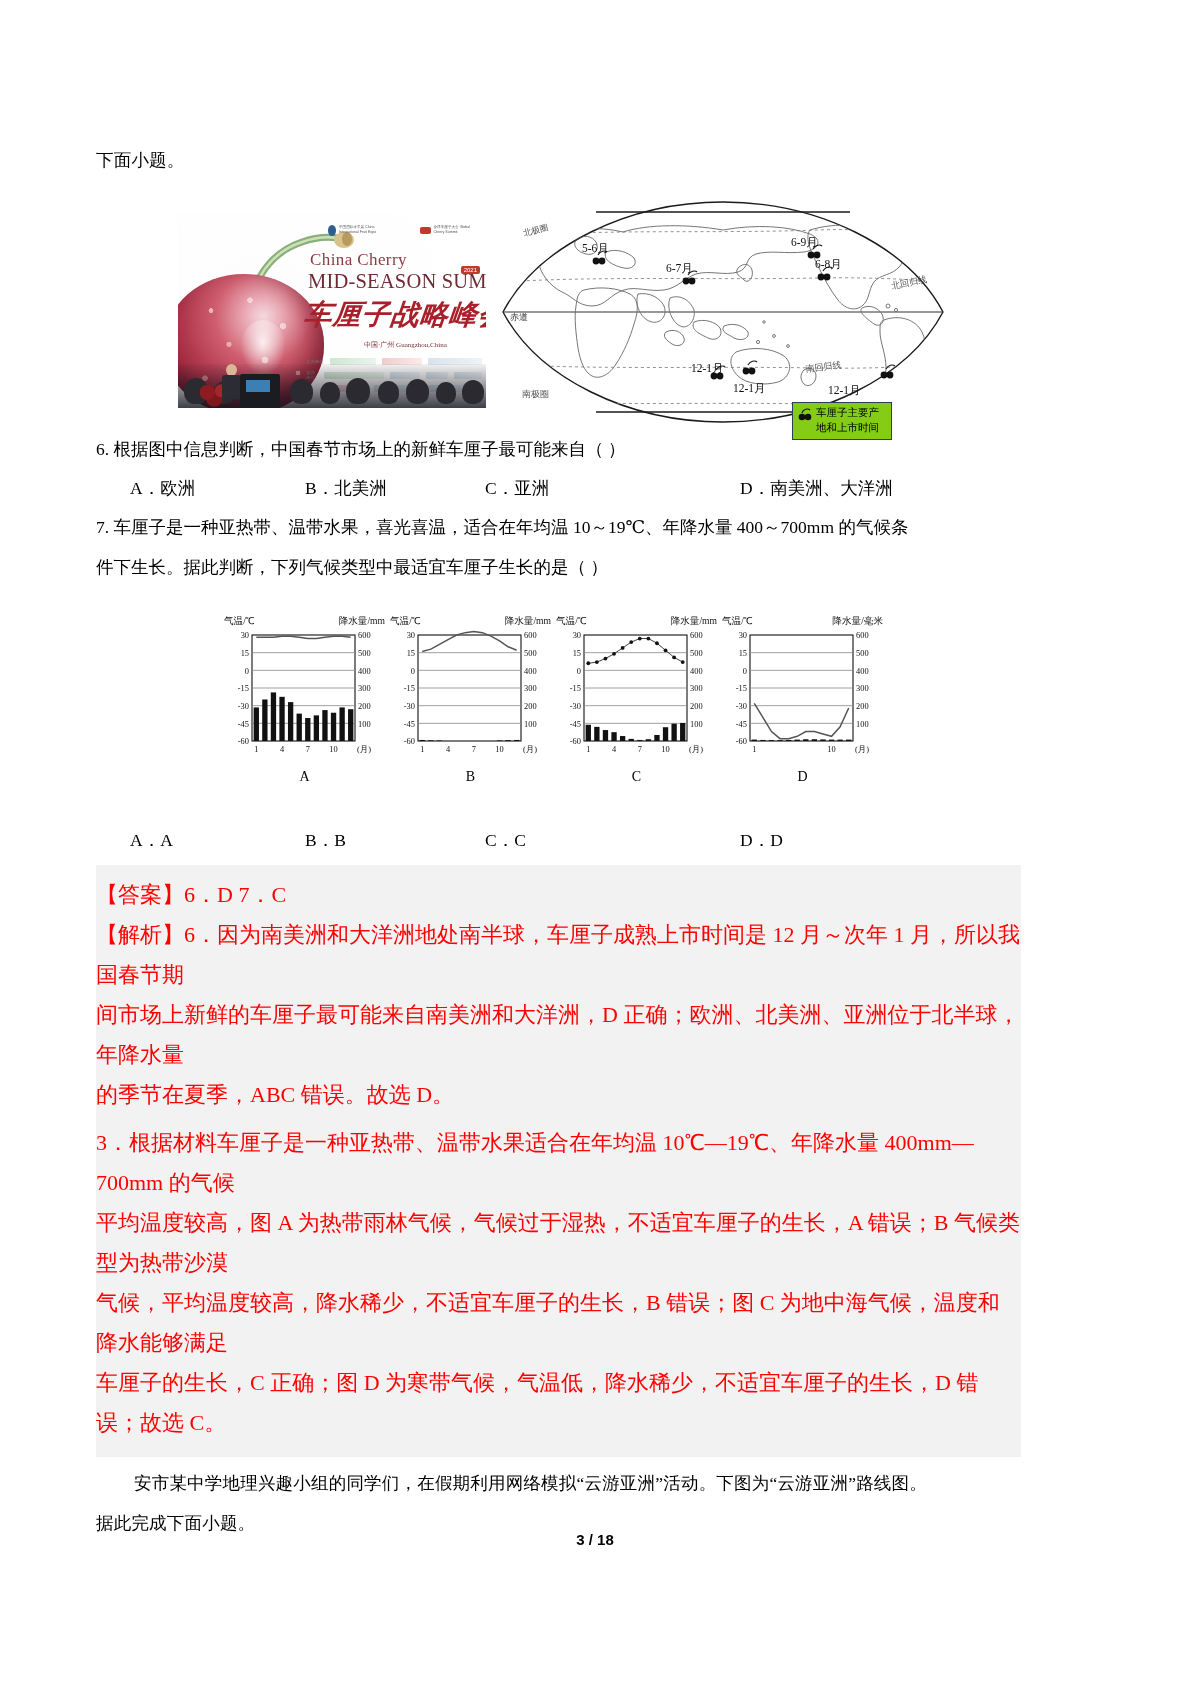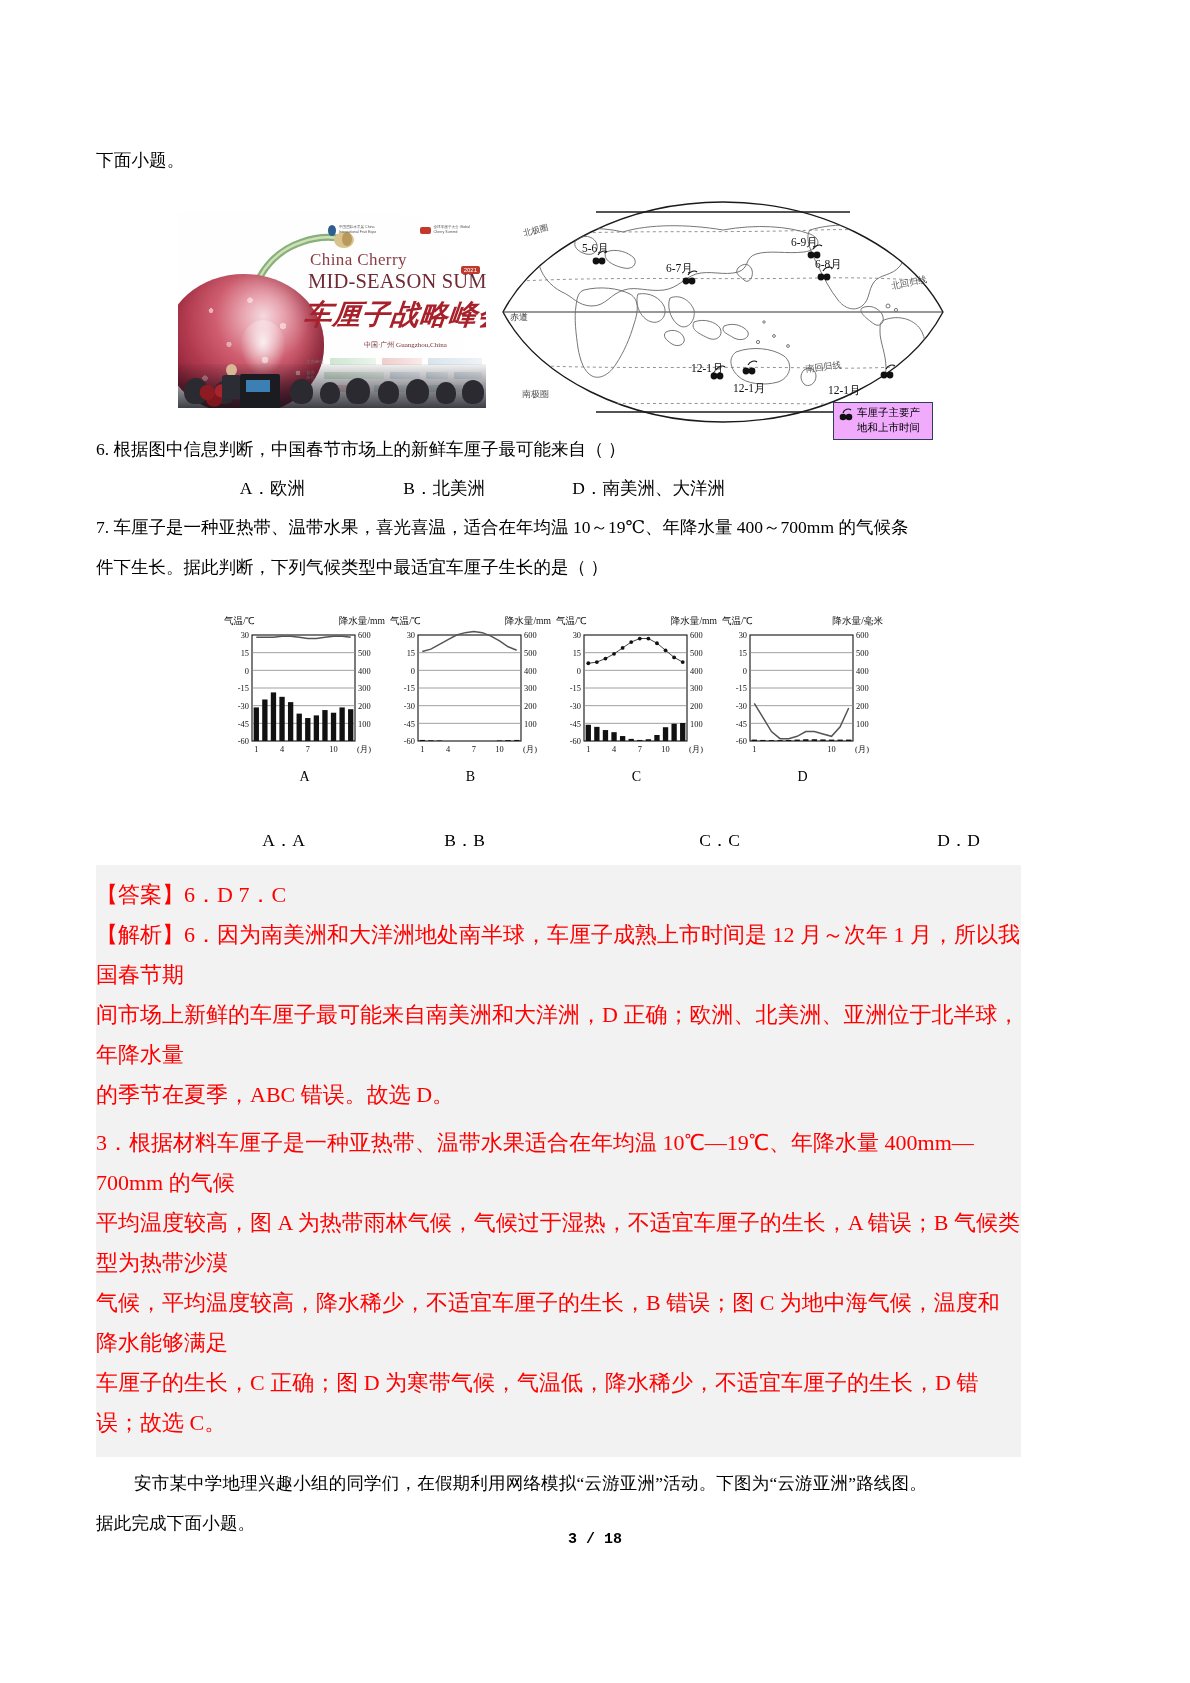--- a/index.html
+++ b/index.html
@@ -38,21 +38,20 @@
   }
   .stem {
     font-size: 17.5px;
     line-height: 40px;
   }
   .opts {
     display: flex;
     font-size: 17.5px;
     line-height: 38px;
     padding-left: 34px;
-    text-align: right;
   }
   .opts > span { display: inline-block; }
   .o1 { width: 175px; }
   .o2 { width: 180px; }
   .o3 { width: 255px; }
   .o4 { width: 240px; }
 
   
   .figrow {
     position: relative;
@@ -209,25 +208,25 @@
   
   .mapbox {
     position: absolute;
     left: 392px;
     top: 0px;
     width: 470px;
     height: 235px;
   }
   .map-legend {
     position: absolute;
-    left: 737px;
+    left: 696px;
     top: 208px;
     width: 100px;
     border: 1.4px solid #2f3e57;
-    background: #f0abfc;
+    background: #84cc16;
     padding: 3px 0 4px 5px;
     box-sizing: border-box;
   }
   .map-legend .lgtext {
     font-size: 10.5px;
     line-height: 14px;
     color: #000;
     font-family: "Liberation Serif", serif;
   }
   .lg-first { display: flex; align-items: flex-start; gap: 4px; }
@@ -272,21 +271,21 @@
     font-family: "Liberation Serif", serif;
   }
 
   .footer-num {
     position: absolute;
     left: 0; right: 0;
     top: 1531px;
     text-align: center;
     font-size: 15px;
     font-weight: bold;
-    font-family: Liberation Mono, monospace;
+    font-family: Liberation Sans, sans-serif;
   }
   .indent { text-indent: 38px; }
 </style>
 </head>
 <body>
 
 <div class="page">
   <div class="content">
 
     <div style="height:140px"></div>
@@ -520,20 +519,21 @@
       </div>
     </div>
 
     <div class="stem">
       <span>6.</span>
       <span>根据图中信息判断，中国春节市场上的新鲜车厘子最可能来自（    ）</span>
     </div>
     <div class="opts">
       <span class="o1">A．欧洲</span>
       <span class="o2">B．北美洲</span>
+      <span class="o3">C．亚洲</span>
       <span class="o4">D．南美洲、大洋洲</span>
     </div>
 
     <div class="stem">
       <span>7.</span>
       <span>车厘子是一种亚热带、温带水果，喜光喜温，适合在年均温 10～19℃、年降水量 400～700mm 的气候条</span>
     </div>
     <div class="stem">件下生长。据此判断，下列气候类型中最适宜车厘子生长的是（    ）</div>
 
     <div class="charts">

